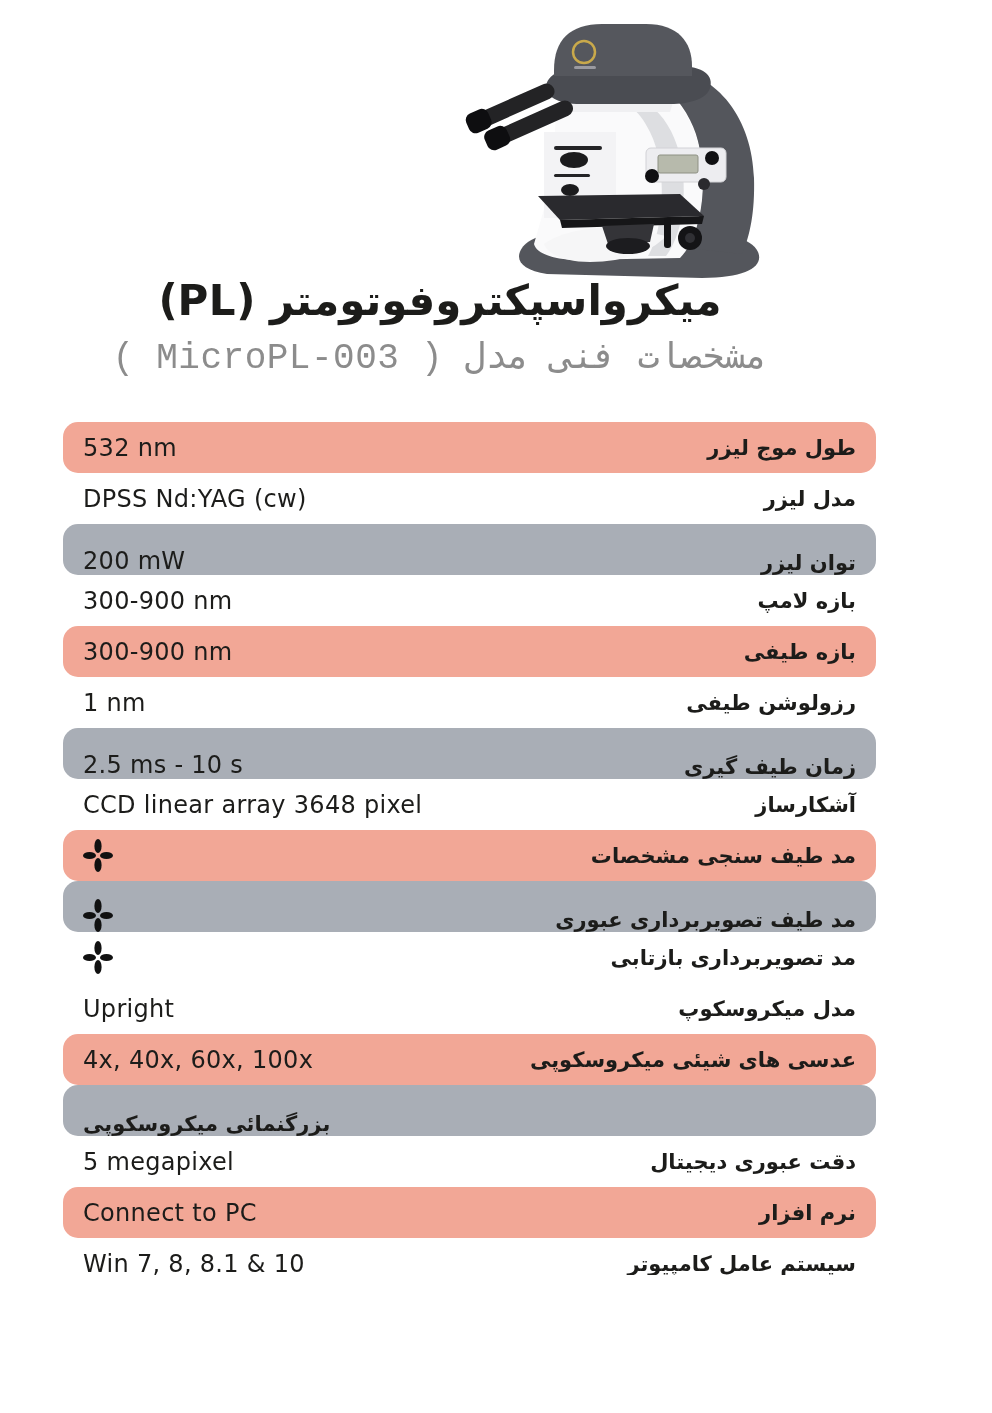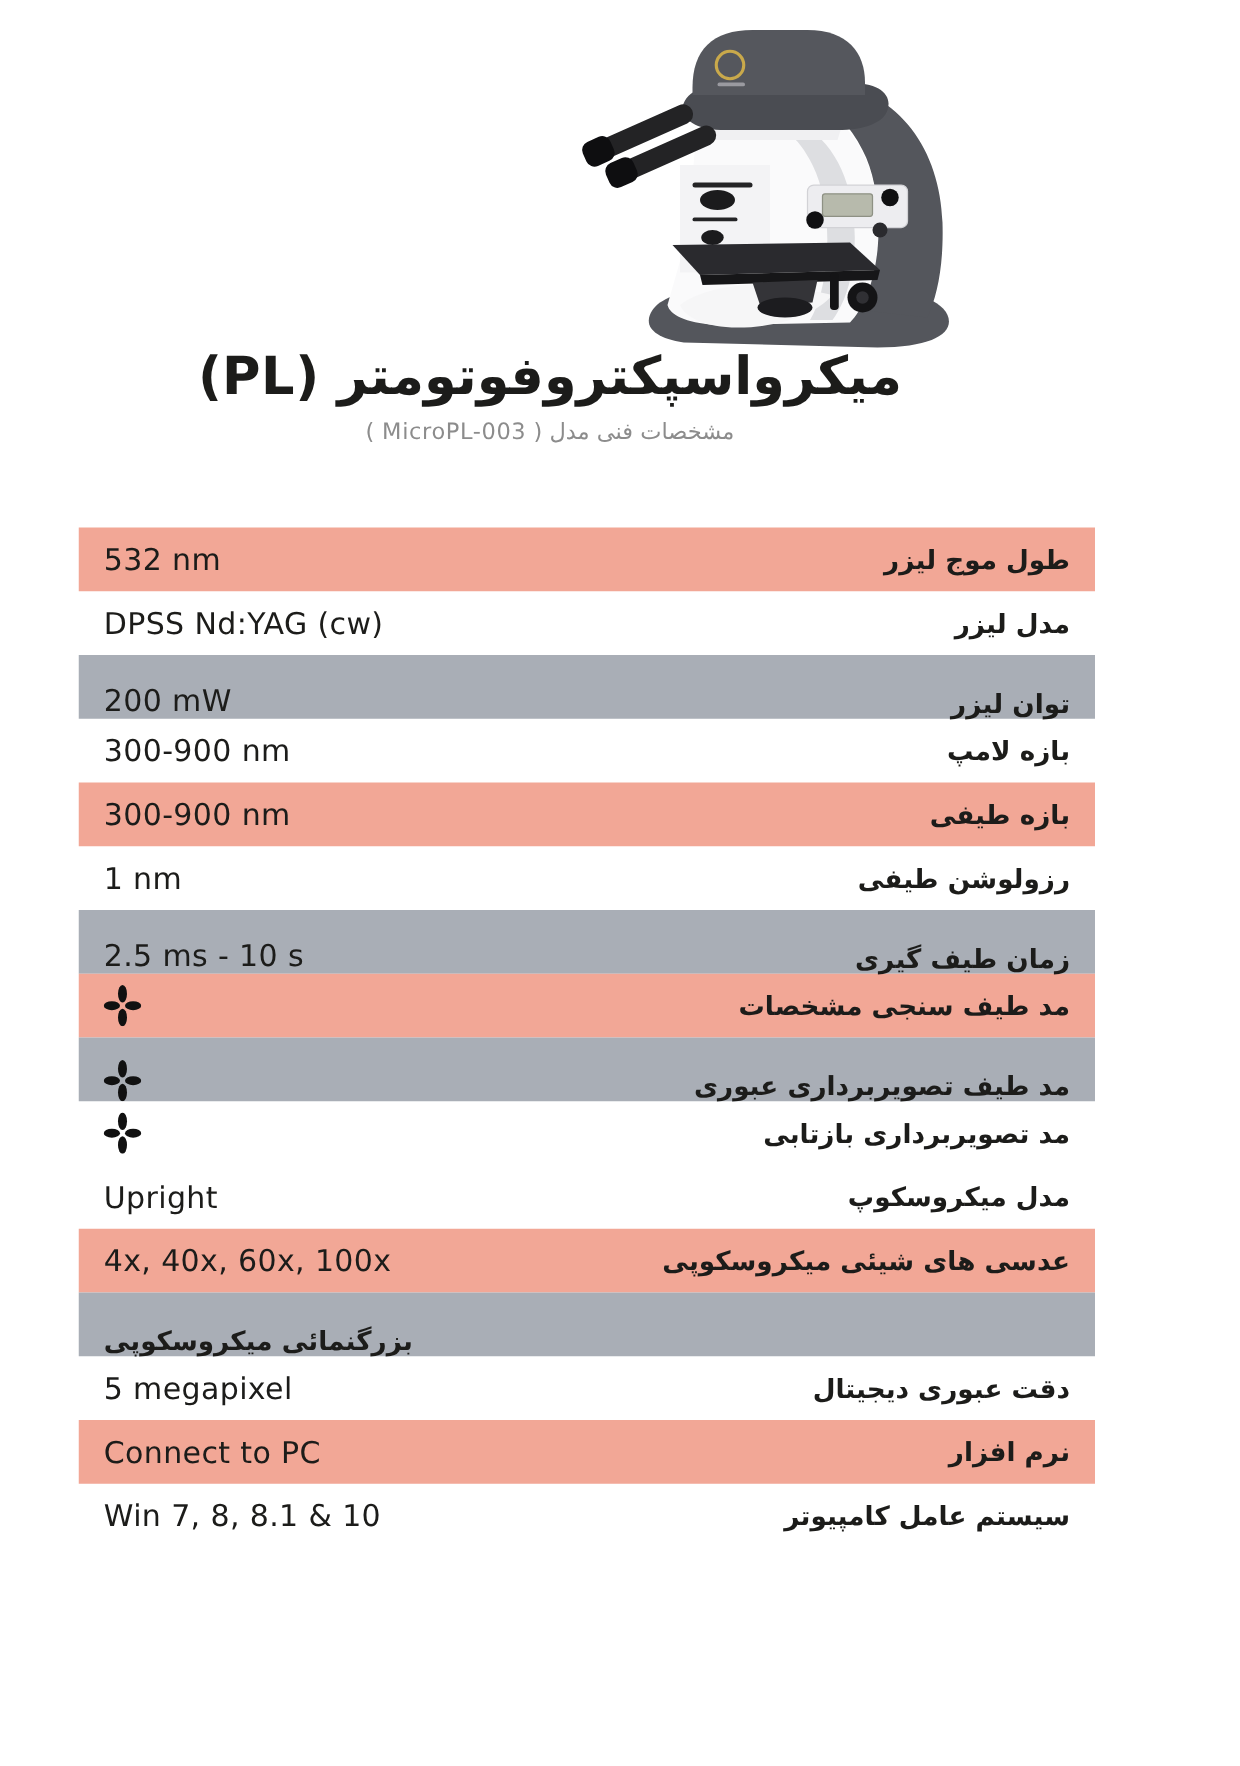--- a/index.html
+++ b/index.html
@@ -34,37 +34,39 @@
   .title{
     direction:rtl;
     font-size:42px;
     font-weight:bold;
     color:var(--ink);
     letter-spacing:0.5px;
   }
   .subtitle{
     direction:rtl;
     margin-top:10px;
-    font-size:18px;
+    font-size:36px;
     font-weight:normal;
     color:var(--subtitle);
     letter-spacing:0.5px;
+    font-family:Liberation Mono, monospace;
   }
   
   .spec-table{
     position:absolute;
     left:63px;top:422px;
     width:813px;
   }
   .row{
     height:51px;
     display:flex;
     align-items:center;
     justify-content:space-between;
     padding:0 20px;
+    border-radius:15px;
   }
   .row.salmon{background:var(--salmon);}
   .row.gray{background:var(--gray);align-items:flex-end;}
   .row.plain{background:transparent;}
   .spec-value{
     font-size:24px;
     color:var(--ink);
     direction:ltr;
     white-space:nowrap;
     letter-spacing:0.3px;
@@ -164,20 +166,24 @@
         <div class="spec-label" dir="rtl">بازه طیفی</div>
       </div>
       <div class="row plain">
         <div class="spec-value">1 nm</div>
         <div class="spec-label" dir="rtl">رزولوشن طیفی</div>
       </div>
       <div class="row gray">
         <div class="spec-value">2.5 ms - 10 s</div>
         <div class="spec-label" dir="rtl">زمان طیف گیری</div>
       </div>
+      <div class="row plain">
+        <div class="spec-value">CCD linear array 3648 pixel</div>
+        <div class="spec-label" dir="rtl">آشکارساز</div>
+      </div>
       <div class="row salmon">
         <div class="spec-value">
   <svg class="petal-icon" viewBox="0 0 30 33" xmlns="http://www.w3.org/2000/svg">
     <ellipse cx="15" cy="7" rx="3.6" ry="7" fill="#111111"></ellipse>
     <ellipse cx="15" cy="26" rx="3.6" ry="7" fill="#111111"></ellipse>
     <ellipse cx="6.5" cy="16.5" rx="6.5" ry="3.6" fill="#111111"></ellipse>
     <ellipse cx="23.5" cy="16.5" rx="6.5" ry="3.6" fill="#111111"></ellipse>
   </svg>
 </div>
         <div class="spec-label" dir="rtl">مد  طیف سنجی مشخصات</div>

